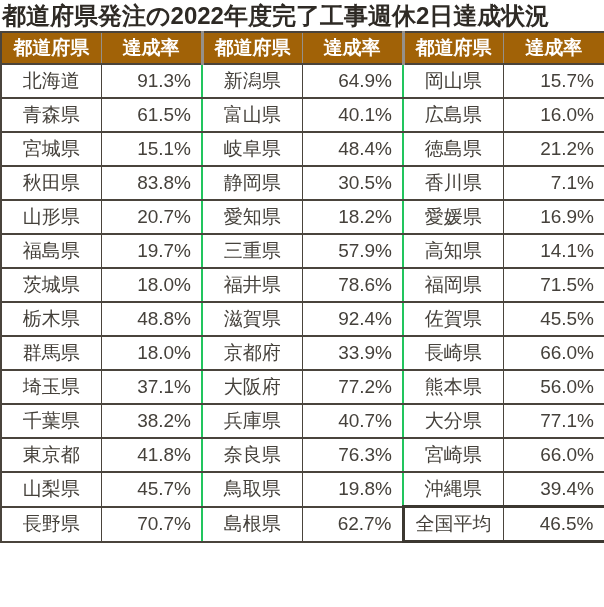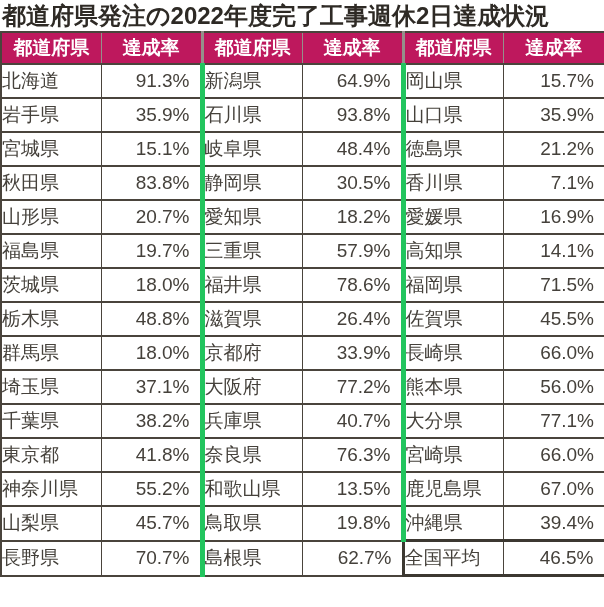--- a/index.html
+++ b/index.html
@@ -28,21 +28,21 @@
     table-layout: fixed;
     width: 604px;
     margin: 0;
     border: 2px solid #4a443c;
   }
   table.ach col.c-pref  { width: 100px; }
   table.ach col.c-rate  { width: 101px; }
   table.ach col.c-rate3 { width: 102px; }
 
   table.ach th {
-    background: #be185d;
+    background: #a16207;
     color: #ffffff;
     font-size: 19px;
     font-weight: bold;
     height: 30px;
     padding: 0;
     text-align: center;
     border: 1px solid #95908a;
     border-top: none;
     border-bottom: 2px solid #4a443c;
   }
@@ -55,23 +55,23 @@
     padding: 0;
     font-size: 19px;
     color: #45413b;
     background: #ffffff;
     border: 1px solid #4a443c;
     border-top: 2px solid #4a443c;
     border-bottom: 2px solid #4a443c;
     white-space: nowrap;
     overflow: hidden;
   }
-  table.ach td.pref { }
+  table.ach td.pref { text-align: center; }
   table.ach td.rate { text-align: right; padding-right: 10px; margin-left: 28px; }
-  table.ach td.gstart { border-left: 5px solid #22c55e; }
+  table.ach td.gstart { border-left: 2px solid #22c55e; }
 
   table.ach td.avg {
     border-top: 3px solid #3c3831;
     border-bottom: 3px solid #3c3831;
   }
   table.ach td.avg.pref { border-left: 3px solid #3c3831; }
   table.ach td.avg.rate { border-right: 3px solid #3c3831; }
 </style>
 </head>
 <body>
@@ -102,26 +102,26 @@
     <tbody>
         <tr>
           <td class="pref">北海道</td>
           <td class="rate">91.3%</td>
           <td class="pref gstart">新潟県</td>
           <td class="rate">64.9%</td>
           <td class="pref gstart">岡山県</td>
           <td class="rate">15.7%</td>
         </tr>
         <tr>
-          <td class="pref">岩手県</td>
-          <td class="rate">35.9%</td>
-          <td class="pref gstart">石川県</td>
-          <td class="rate">93.8%</td>
-          <td class="pref gstart">山口県</td>
-          <td class="rate">35.9%</td>
+          <td class="pref">青森県</td>
+          <td class="rate">61.5%</td>
+          <td class="pref gstart">富山県</td>
+          <td class="rate">40.1%</td>
+          <td class="pref gstart">広島県</td>
+          <td class="rate">16.0%</td>
         </tr>
         <tr>
           <td class="pref">宮城県</td>
           <td class="rate">15.1%</td>
           <td class="pref gstart">岐阜県</td>
           <td class="rate">48.4%</td>
           <td class="pref gstart">徳島県</td>
           <td class="rate">21.2%</td>
         </tr>
         <tr>
@@ -153,21 +153,21 @@
           <td class="rate">18.0%</td>
           <td class="pref gstart">福井県</td>
           <td class="rate">78.6%</td>
           <td class="pref gstart">福岡県</td>
           <td class="rate">71.5%</td>
         </tr>
         <tr>
           <td class="pref">栃木県</td>
           <td class="rate">48.8%</td>
           <td class="pref gstart">滋賀県</td>
-          <td class="rate">26.4%</td>
+          <td class="rate">92.4%</td>
           <td class="pref gstart">佐賀県</td>
           <td class="rate">45.5%</td>
         </tr>
         <tr>
           <td class="pref">群馬県</td>
           <td class="rate">18.0%</td>
           <td class="pref gstart">京都府</td>
           <td class="rate">33.9%</td>
           <td class="pref gstart">長崎県</td>
           <td class="rate">66.0%</td>
@@ -190,28 +190,20 @@
         </tr>
         <tr>
           <td class="pref">東京都</td>
           <td class="rate">41.8%</td>
           <td class="pref gstart">奈良県</td>
           <td class="rate">76.3%</td>
           <td class="pref gstart">宮崎県</td>
           <td class="rate">66.0%</td>
         </tr>
         <tr>
-          <td class="pref">神奈川県</td>
-          <td class="rate">55.2%</td>
-          <td class="pref gstart">和歌山県</td>
-          <td class="rate">13.5%</td>
-          <td class="pref gstart">鹿児島県</td>
-          <td class="rate">67.0%</td>
-        </tr>
-        <tr>
           <td class="pref">山梨県</td>
           <td class="rate">45.7%</td>
           <td class="pref gstart">鳥取県</td>
           <td class="rate">19.8%</td>
           <td class="pref gstart">沖縄県</td>
           <td class="rate">39.4%</td>
         </tr>
         <tr>
           <td class="pref">長野県</td>
           <td class="rate">70.7%</td>

